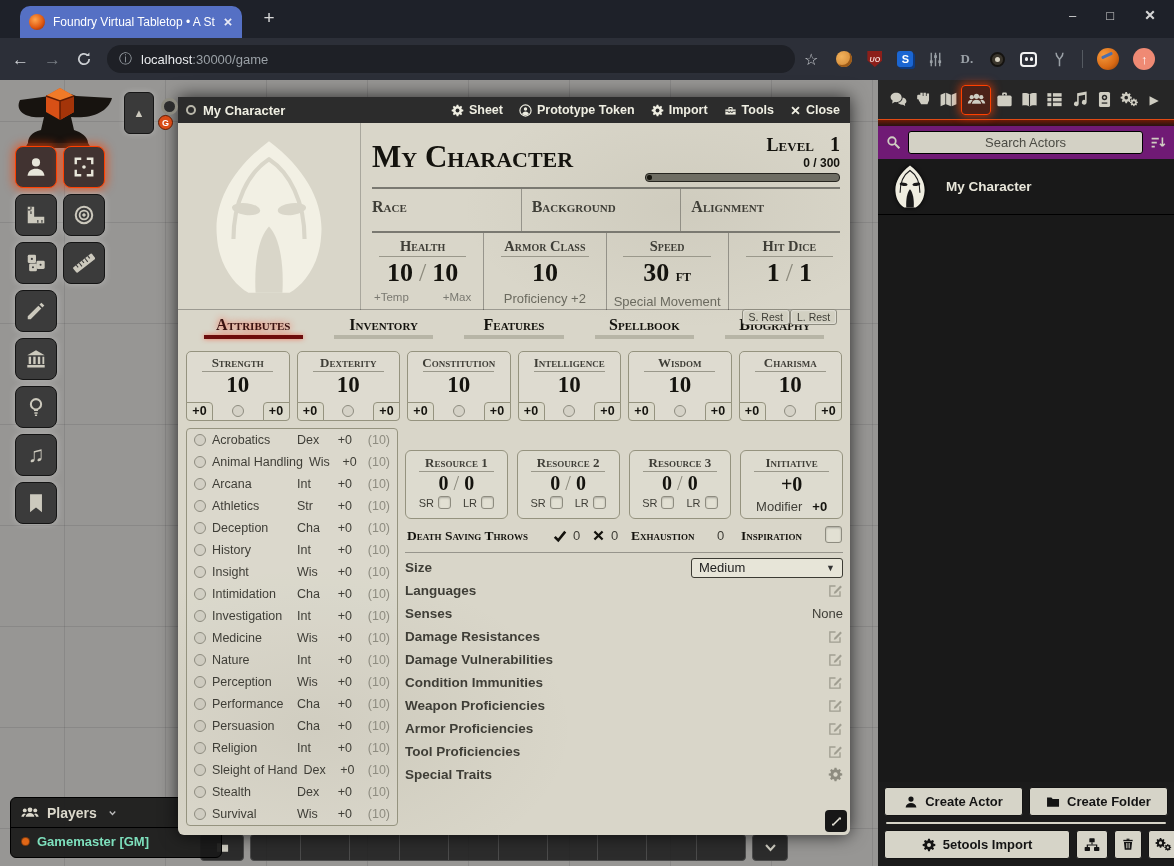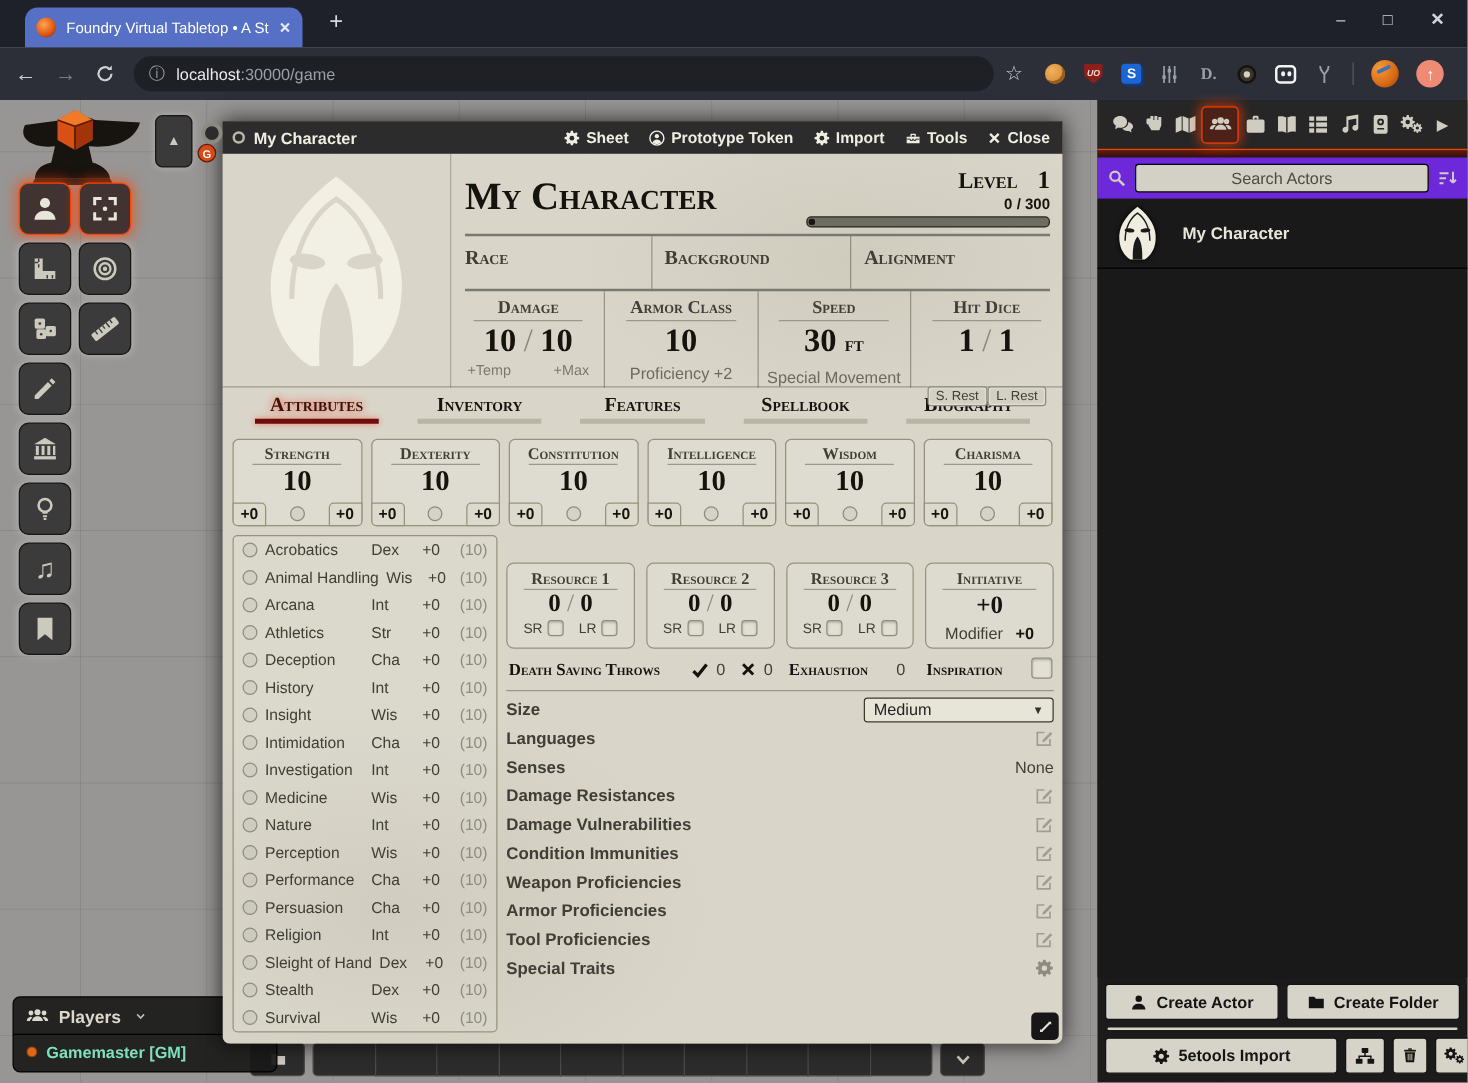--- a/index.html
+++ b/index.html
@@ -197,21 +197,21 @@
 
   
   #sidebar{position:absolute;left:878px;top:80px;width:296px;bottom:0;background:#1b1b1b;z-index:3;}
   .sb-tabs{height:39px;background:#262626;display:flex;align-items:center;padding:0 8px;justify-content:space-between;}
   .sb-tab{width:24px;height:26px;display:flex;align-items:center;justify-content:center;color:#cfcdc2;}
   .sb-tab svg{width:19px;height:19px;}
   .sb-tab.active{border:1px solid #ff4000;border-radius:4px;background:rgba(150,30,0,.35);
     box-shadow:0 0 9px 2px rgba(255,64,0,.6);width:30px;height:30px;}
   .sb-tab .caret{font-size:12px;color:#cfcdc2;}
   .sb-redline{height:7px;border-top:1px solid #e14a14;background:linear-gradient(180deg,#6e1a06,#271312);}
-  .sb-search{height:33px;background:#6d28d9;display:flex;align-items:center;gap:7px;padding:0 8px;}
+  .sb-search{height:33px;background:#701a75;display:flex;align-items:center;gap:7px;padding:0 8px;}
   .sb-search svg{width:15px;height:15px;color:#cfcdc2;flex:0 0 15px;}
   .sb-search input{flex:1;height:23px;background:#d3d1c5;border:1px solid #000;border-radius:3px;text-align:center;
     font-size:13px;color:#333;font-family:"Liberation Sans",sans-serif;outline:none;}
   .sb-search input::placeholder{color:#4b4b44;opacity:1;}
   .sb-list{position:absolute;top:79px;left:0;right:0;bottom:84px;background:#191919;}
   .actor-row{height:56px;display:flex;align-items:center;gap:13px;padding:4px 8px;border-bottom:1px solid #000;}
   .actor-avatar{width:47px;height:47px;flex:0 0 47px;display:flex;align-items:center;justify-content:center;}
   .actor-avatar svg{width:44px;height:47px;color:#efede0;--cut:#191919;filter:drop-shadow(0 0 2px #000);}
   .actor-name{font-size:13.5px;font-weight:bold;color:#e8e6da;}
   .sb-footer{position:absolute;left:6px;right:6px;bottom:7px;}
@@ -533,21 +533,21 @@
           </div>
         </div>
         <hr class="name-hr">
         <div class="fields-row">
           <div class="field sc">Race</div>
           <div class="field sc">Background</div>
           <div class="field sc">Alignment</div>
         </div>
         <div class="vitals-row">
           <div class="vital">
-            <span class="vital-label sc">Damage</span>
+            <span class="vital-label sc">Health</span>
               <hr>
             <div class="vital-value num"><span>10</span><span class="sep"></span><span>10</span></div>
             <div class="vital-foot">
                 <span>+Temp</span>
                 <span>+Max</span>
               </div>
           </div>
           <div class="vital">
             <span class="vital-label sc">Armor Class</span>
               <hr>

